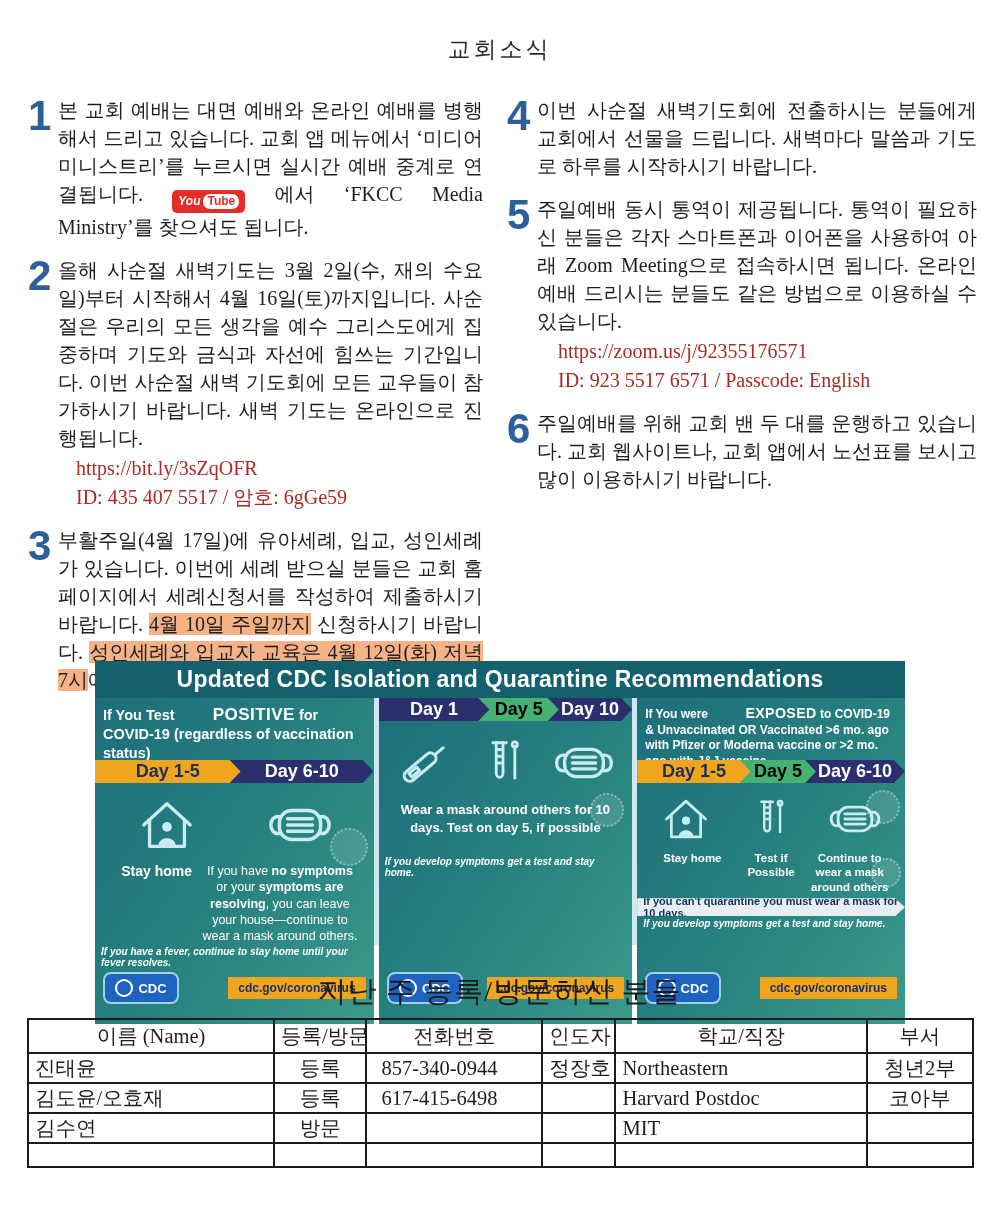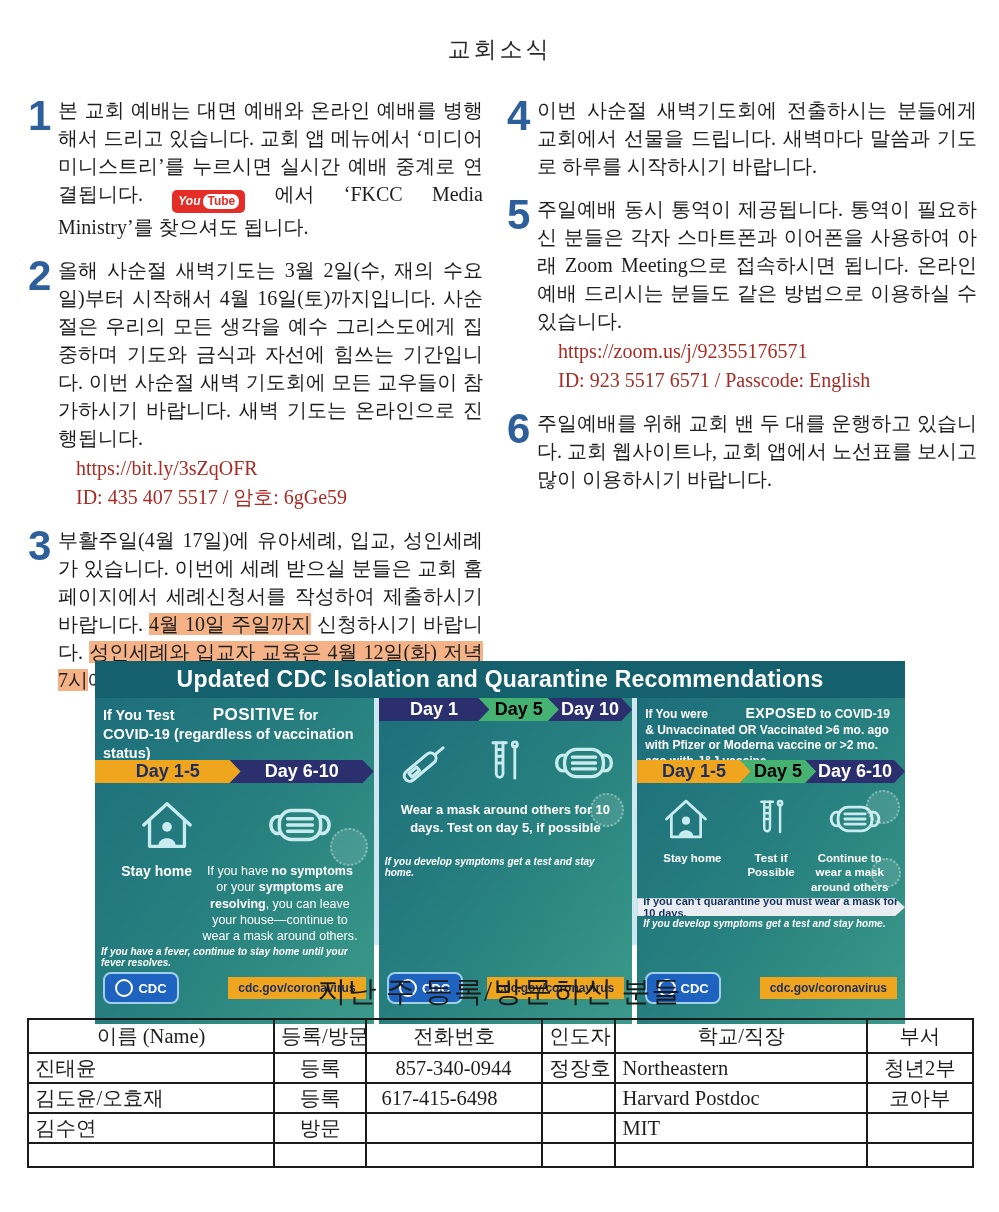--- a/index.html
+++ b/index.html
@@ -321,21 +321,21 @@
     <th>이름 (Name)</th>
     <th>등록/방문</th>
     <th>전화번호</th>
     <th>인도자</th>
     <th>학교/직장</th>
     <th>부서</th>
   </tr>
   <tr>
     <td class="al">진태윤</td>
     <td class="ac">등록</td>
-    <td class="al" style="padding-left:28px;">857-340-0944</td>
+    <td class="al" style="padding-left:14px;">857-340-0944</td>
     <td class="ac">정장호</td>
     <td class="al">Northeastern</td>
     <td class="ac">청년2부</td>
   </tr>
   <tr>
     <td class="al">김도윤/오효재</td>
     <td class="ac">등록</td>
     <td class="al" style="padding-left:14px;">617-415-6498</td>
     <td class="ac"></td>
     <td class="al">Harvard Postdoc</td>

